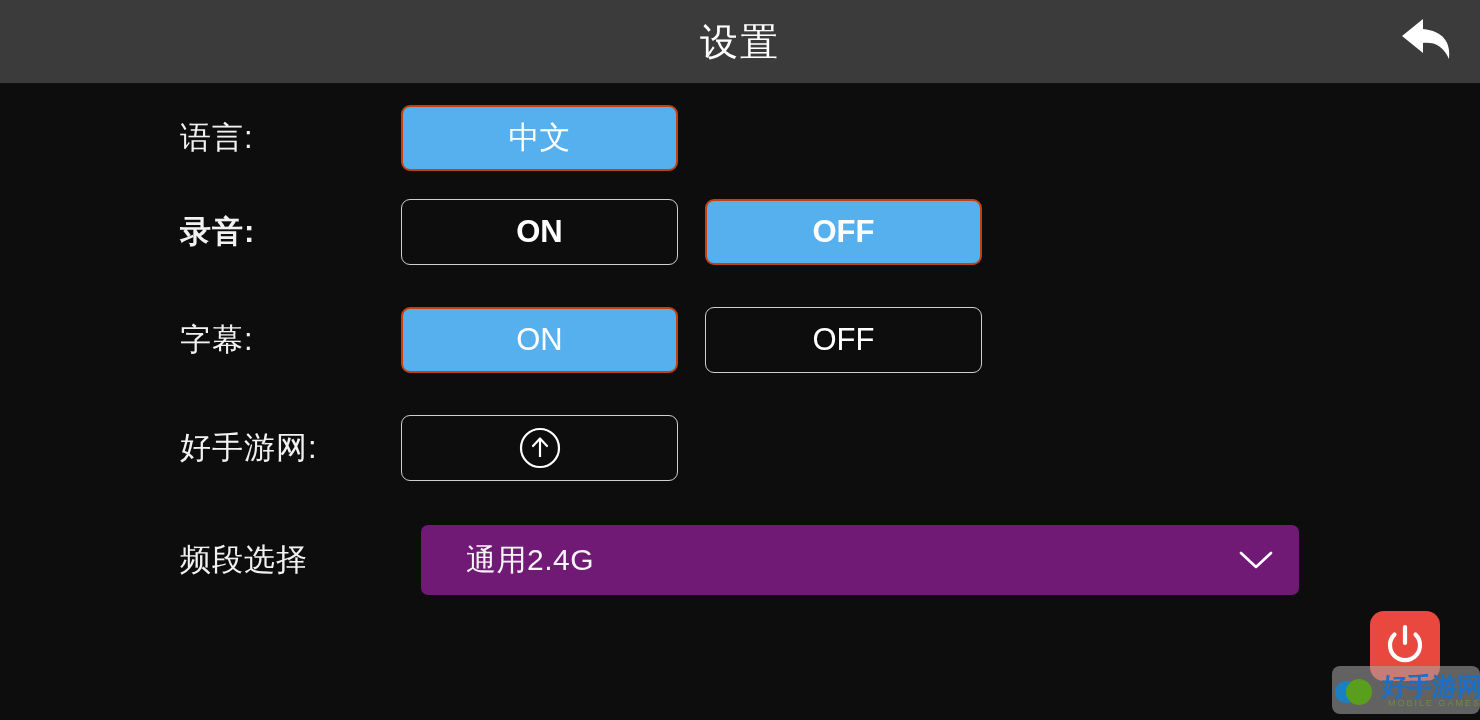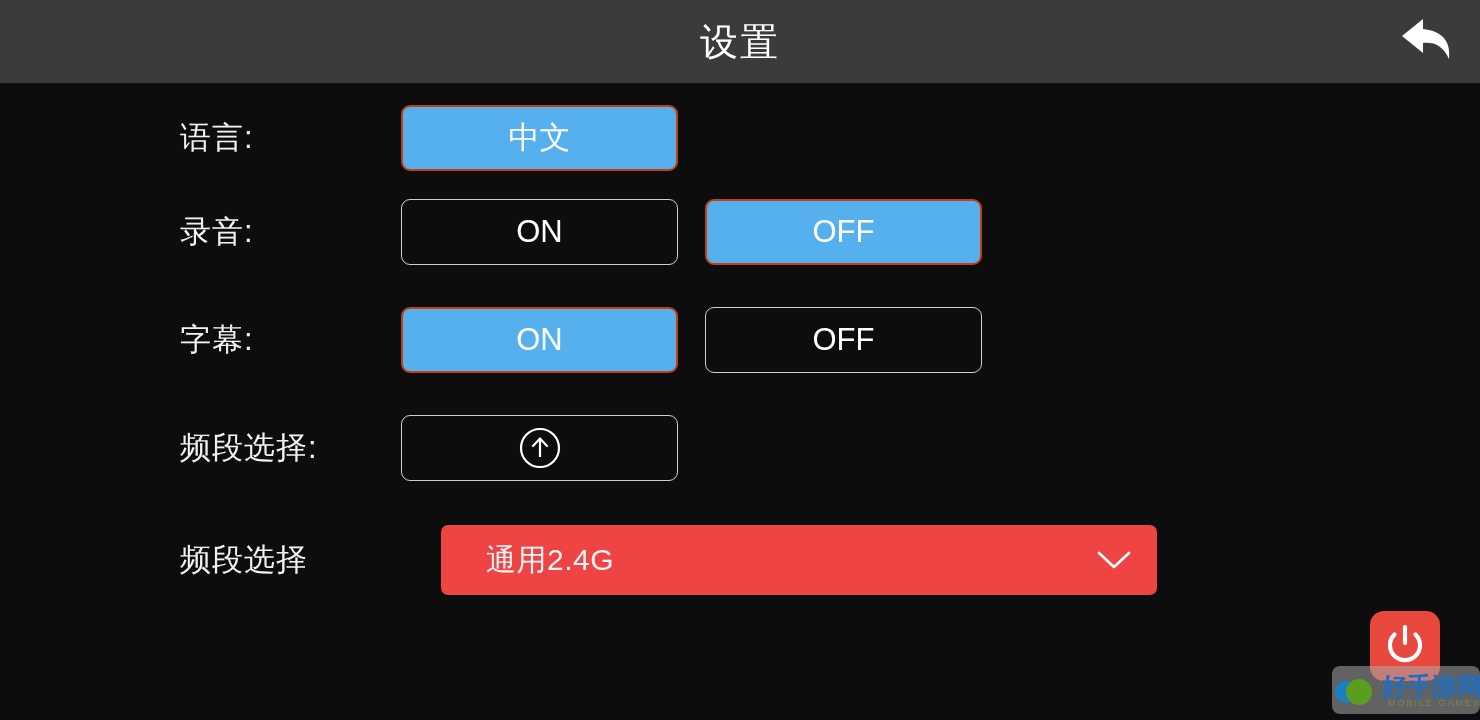--- a/index.html
+++ b/index.html
@@ -61,21 +61,21 @@
 
   .row {
     position: absolute;
     left: 0;
     width: 1480px;
     height: 66px;
     display: flex;
     align-items: center;
   }
   .row-1 { top: 21px; padding-left: 32px; }
-  .row-2 { top: 115px; }
+  .row-2 { top: 115px; font-weight: bold; }
   .row-3 { top: 223px; }
   .row-4 { top: 331px; }
   .row-5 { top: 443px; }
 
   .row-label {
     position: absolute;
     left: 180px;
     font-size: 31px;
     color: #f2f2f2;
     white-space: nowrap;
@@ -112,29 +112,28 @@
   .upgrade-icon {
     width: 44px;
     height: 44px;
     display: block;
   }
 
   
   .dropdown {
     position: absolute;
     left: 421px;
-    width: 716px;
+    width: 878px;
     height: 70px;
-    background: #ef4444;
+    background: #701a75;
     border-radius: 7px;
     display: flex;
     align-items: center;
     cursor: pointer;
     box-sizing: border-box;
-    margin-left: 20px;
   }
   .dropdown-value {
     position: absolute;
     left: 45px;
     font-size: 30px;
     color: #f5f5f5;
     letter-spacing: 0.5px;
   }
   .dropdown-chevron {
     position: absolute;
@@ -232,21 +231,21 @@
     <div class="btn btn-col-2 selected">OFF</div>
   </div>
 
   <div class="row row-3">
     <div class="row-label">字幕:</div>
     <div class="btn btn-col-1 selected">ON</div>
     <div class="btn btn-col-2 unselected">OFF</div>
   </div>
 
   <div class="row row-4">
-    <div class="row-label">频段选择:</div>
+    <div class="row-label">好手游网:</div>
     <div class="btn btn-col-1 unselected">
       <span>
         <svg class="upgrade-icon" viewBox="0 0 44 44" aria-hidden="true">
           <circle cx="22" cy="22" r="19" fill="none" stroke="#ffffff" stroke-width="2.2"></circle>
           <line x1="22" y1="31" x2="22" y2="13" stroke="#ffffff" stroke-width="2.2"></line>
           <polyline points="15,20 22,12.5 29,20" fill="none" stroke="#ffffff" stroke-width="2.2" stroke-linecap="round" stroke-linejoin="round"></polyline>
         </svg>
       </span>
     </div>
   </div>

